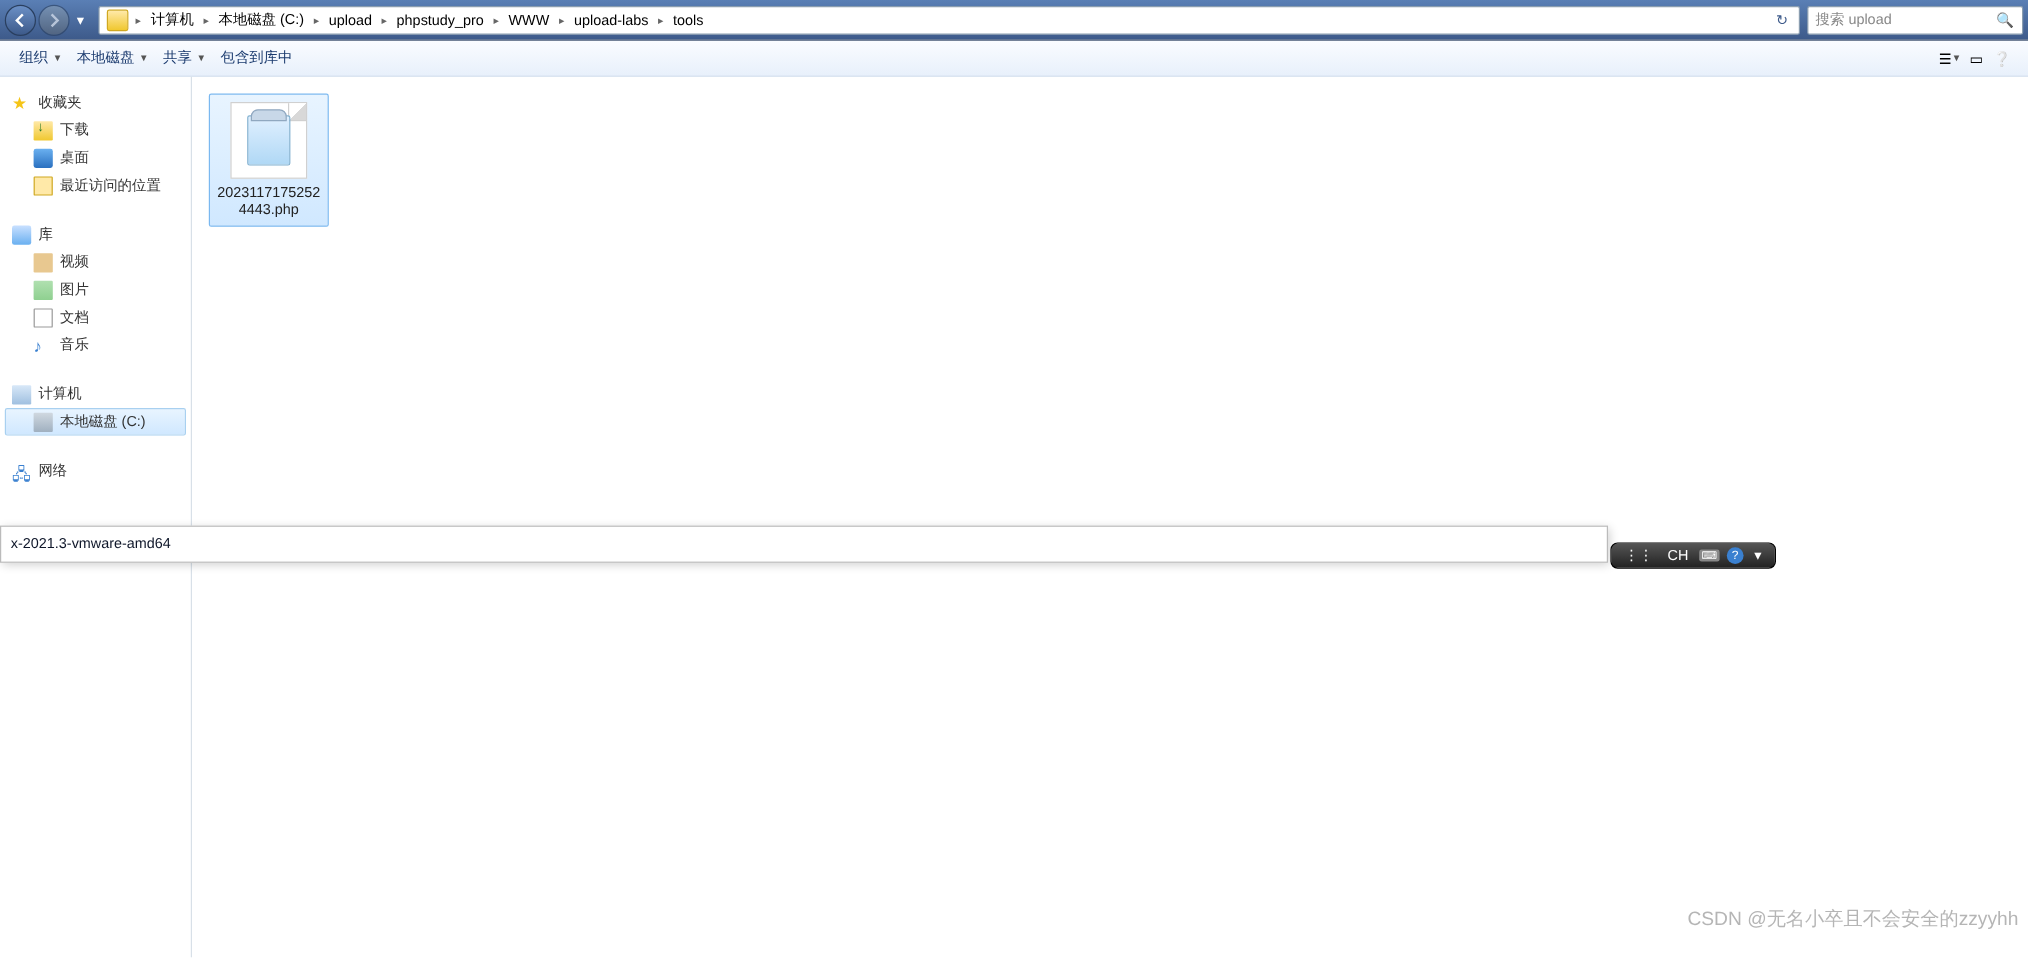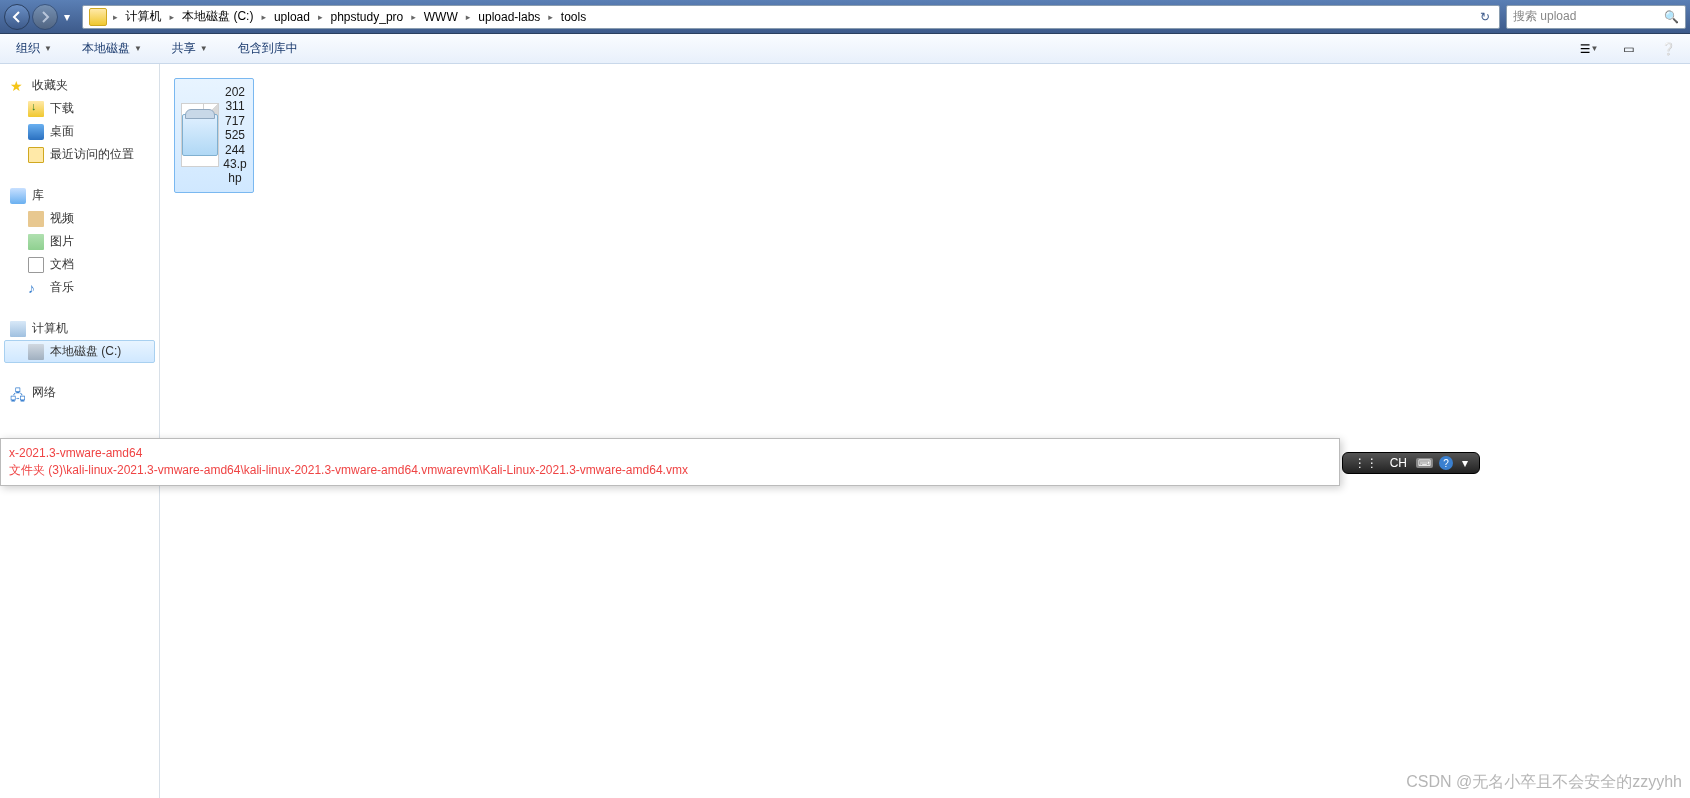--- a/index.html
+++ b/index.html
@@ -10,21 +10,21 @@
   .nav-btn.fwd { background: linear-gradient(#8a9fb5, #5d6a7a); opacity: 0.6; }
   .nav-drop { width: 14px; color: #fff; margin: 0 4px; }
   .breadcrumb { flex: 1; height: 24px; background: #fff; border: 1px solid #8a9db0; display: flex; align-items: center; padding: 0 2px; margin-right: 6px; border-radius: 2px; }
   .bc-folder { width: 18px; height: 18px; margin: 0 4px; background: linear-gradient(#ffe9a8, #f0c830); border-radius: 2px; border: 1px solid #d0a820; }
   .bc-seg { padding: 0 6px; height: 22px; display: flex; align-items: center; cursor: pointer; }
   .bc-arrow { color: #666; font-size: 9px; padding: 0 2px; }
   .bc-refresh { width: 24px; text-align: center; color: #3d5a8a; }
   .searchbox { width: 180px; height: 24px; background: #fff; border: 1px solid #8a9db0; display: flex; align-items: center; padding: 0 6px; border-radius: 2px; color: #888; }
   .searchbox .mag { margin-left: auto; color: #3d5a8a; }
   
-  .toolbar { height: 30px; background: linear-gradient(#fafcff, #e8f0fb); border-bottom: 1px solid #c9d8ea; display: flex; align-items: center; padding: 0 10px; gap: 18px; }
+  .toolbar { height: 30px; background: linear-gradient(#fafcff, #e8f0fb); border-bottom: 1px solid #c9d8ea; display: flex; align-items: center; padding: 0 10px; }
   .tool-item { display: flex; align-items: center; gap: 4px; cursor: pointer; color: #1a3a6e; padding: 2px 6px; }
   .tool-drop { font-size: 8px; color: #555; }
   .tool-spacer { flex: 1; }
   .tool-ico { width: 22px; height: 22px; display: flex; align-items: center; justify-content: center; cursor: pointer; }
   
   .mainarea { display: flex; height: calc(100% - 64px); }
   .sidebar { width: 160px; background: #fff; border-right: 1px solid #d8e0e8; padding: 10px 4px; overflow-y: auto; }
   .side-group { margin-bottom: 18px; }
   .side-head { display: flex; align-items: center; gap: 6px; padding: 3px 6px; cursor: pointer; font-weight: normal; color: #333; }
   .side-item { display: flex; align-items: center; gap: 6px; padding: 3px 6px 3px 24px; cursor: pointer; color: #333; }
@@ -38,37 +38,37 @@
   .ico-lib { background: linear-gradient(#c8e0ff,#6ab0f0); border-radius: 2px; }
   .ico-video { background: #e8c890; border-radius: 1px; }
   .ico-pic { background: linear-gradient(#b0e0b0,#8fd090); border-radius: 1px; }
   .ico-doc { background: #fff; border: 1px solid #999; border-radius: 1px; }
   .ico-music { color: #3a80d0; font-size: 14px; }
   .ico-pc { background: linear-gradient(#d8e8f8,#a0c0e0); border-radius: 1px; }
   .ico-drive { background: linear-gradient(#d0d8e0,#a0b0c0); border-radius: 1px; }
   .ico-net { color: #3a80d0; font-size: 14px; }
   
   .content { flex: 1; background: #fff; padding: 14px; display: flex; align-items: flex-start; gap: 20px; }
-  .file-item { width: 80px; display: flex; flex-direction: row; align-items: center; gap: 4px; padding: 6px; cursor: pointer; border: 1px solid transparent; border-radius: 2px; }
+  .file-item { width: 100px; display: flex; flex-direction: column; align-items: center; gap: 4px; padding: 6px; cursor: pointer; border: 1px solid transparent; border-radius: 2px; }
   .file-item.selected { background: linear-gradient(#e8f4ff,#d0e8ff); border: 1px solid #7ab8f0; }
   .file-icon { width: 64px; height: 64px; background: #fff; border: 1px solid #d0d0d0; position: relative; display: flex; align-items: center; justify-content: center; }
   .file-icon::before { content:""; position:absolute; top:0; right:0; width:14px; height:14px; background: linear-gradient(135deg,#fff 50%, #d8d8d8 50%); border-left:1px solid #d0d0d0; border-bottom:1px solid #d0d0d0; }
   .notepad { width: 36px; height: 42px; background: linear-gradient(#e0f0ff,#b0d8f5); border: 1px solid #80b0d0; border-radius: 2px; position: relative; }
   .notepad::before { content:""; position:absolute; top:-6px; left:2px; right:2px; height:8px; background: #c8d8e8; border-radius: 6px 6px 0 0; border:1px solid #90a8c0; }
   .file-name { text-align: center; font-size: 12px; color: #222; line-height: 1.2; word-break: break-all; }
   
-  .popup { position: absolute; left: 0; top: 438px; width: 1340px; background: #fff; border: 1px solid #bbb; padding: 6px 8px; box-shadow: 2px 2px 8px rgba(0,0,0,.2); font-size: 20px; color: #ef4444; line-height: 1.4; }
+  .popup { position: absolute; left: 0; top: 438px; width: 1340px; background: #fff; border: 1px solid #bbb; padding: 6px 8px; box-shadow: 2px 2px 8px rgba(0,0,0,.2); font-size: 20px; color: #0f172a; line-height: 1.4; }
   .popup .l2 { white-space: nowrap; }
   
   .ime-bar { position: absolute; right: 210px; top: 452px; height: 22px; background: linear-gradient(#555,#222); border-radius: 6px; display: flex; align-items: center; padding: 0 8px; gap: 6px; color: #fff; font-size: 11px; border: 1px solid #000; }
   .ime-seg { padding: 0 3px; }
   .ime-kbd { background: #888; border-radius: 2px; padding: 0 2px; font-size: 9px; }
   .ime-help { background:#3a80d0; border-radius:50%; width:14px; height:14px; display:flex; align-items:center; justify-content:center; font-size:10px; }
   
-  .watermark { position: absolute; right: 8px; bottom: 5px; font-size: 16px; color: rgba(120,120,120,.55); }
+  .watermark { position: absolute; right: 8px; bottom: 21px; font-size: 16px; color: rgba(120,120,120,.55); }
 </style>
 </head>
 <body>
 
 <div class="navbar">
   <div class="nav-btn">
     <svg width="14" height="14" viewBox="0 0 14 14">
         <path d="M9 2 L4 7 L9 12" stroke="#fff" stroke-width="2" fill="none"></path>
       </svg>
   </div>
@@ -204,21 +204,20 @@
       <div class="file-icon">
           <div class="notepad"></div>
         </div>
       <div class="file-name">20231171752524443.php</div>
     </div>
   </div>
 </div>
 
 <div class="popup">
   <div>x-2021.3-vmware-amd64</div>
-  <div class="l2">文件夹 (3)\kali-linux-2021.3-vmware-amd64\kali-linux-2021.3-vmware-amd64.vmwarevm\Kali-Linux-2021.3-vmware-amd64.vmx</div>
 </div>
 
 <div class="ime-bar">
   <span class="ime-seg">⋮⋮</span>
   <span class="ime-seg">CH</span>
   <span class="ime-kbd">⌨</span>
   <span class="ime-help">?</span>
   <span class="ime-seg">▾</span>
 </div>
 

